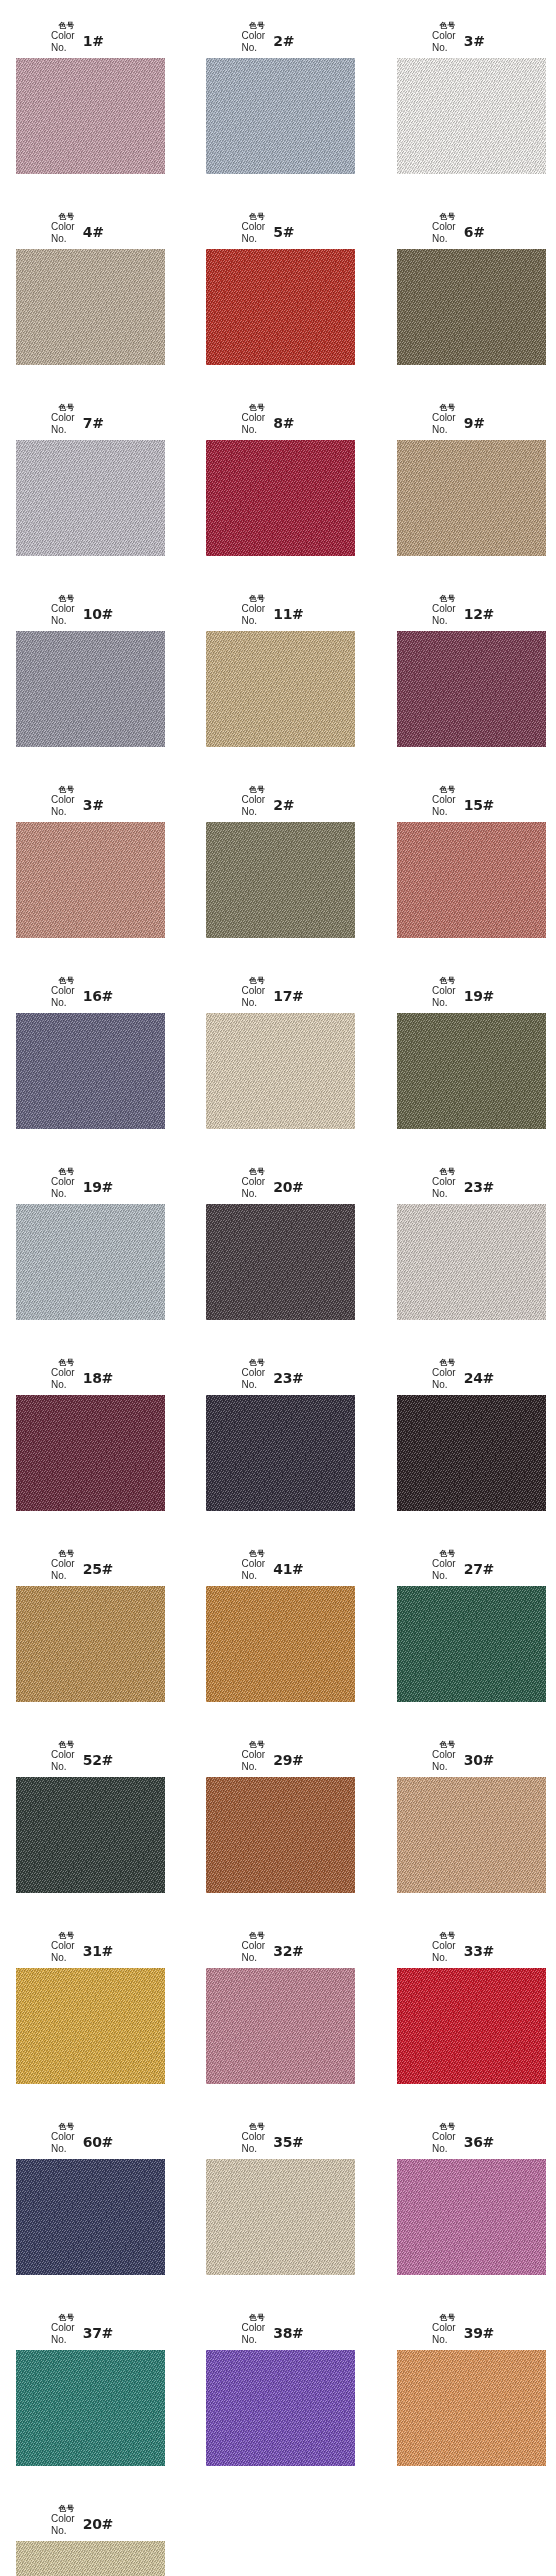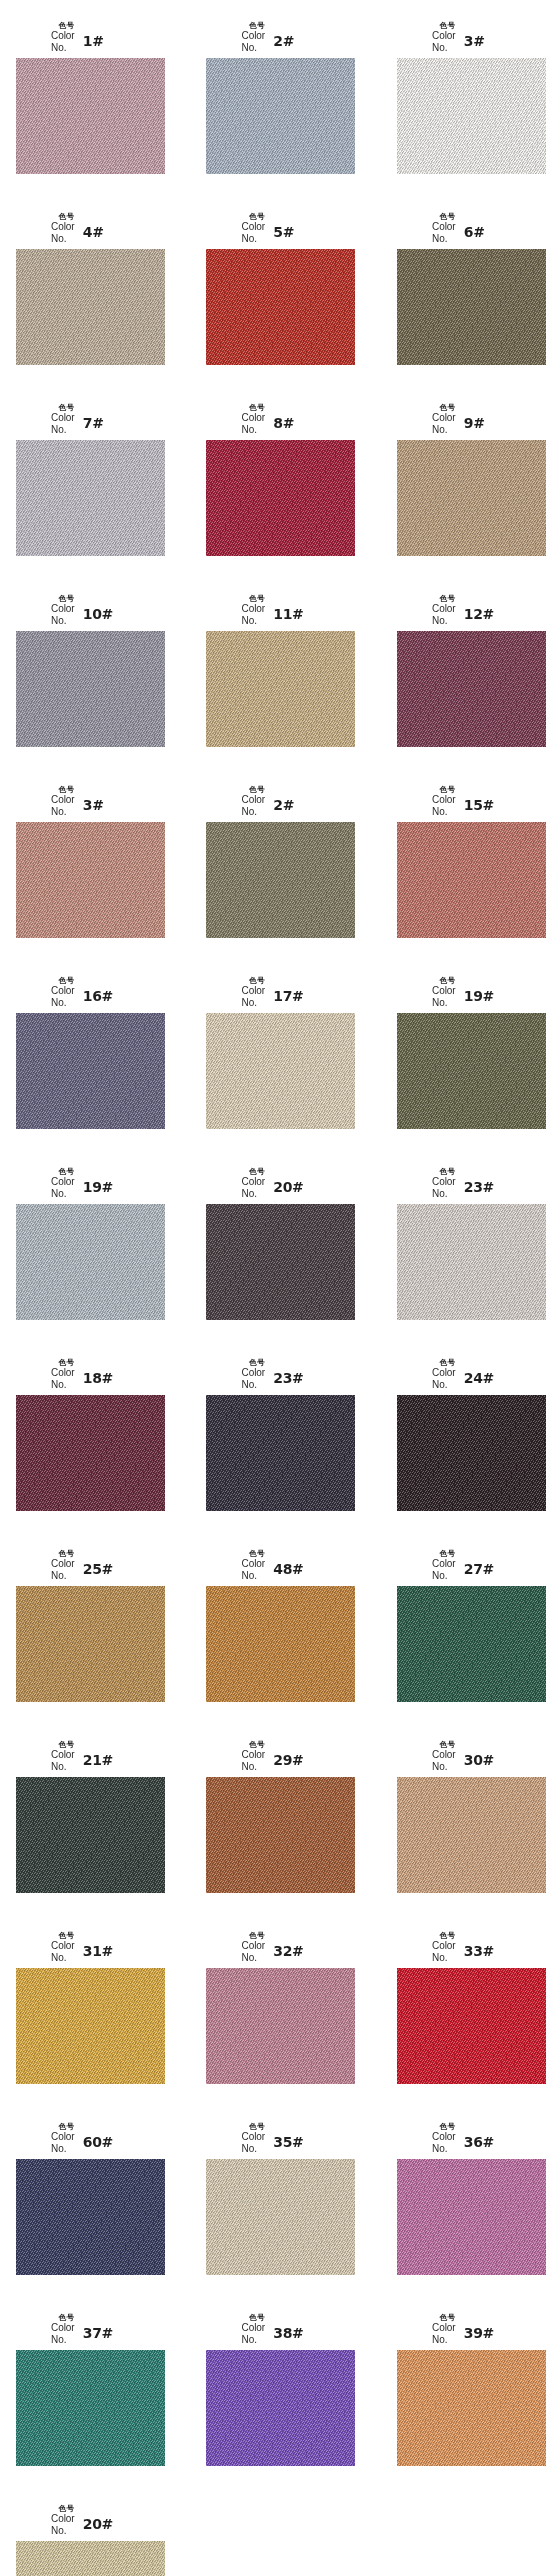--- a/index.html
+++ b/index.html
@@ -376,41 +376,41 @@
           <span class="swatch-number">25#</span>
         </div>
         <div class="swatch-patch" style="background-color: rgb(192, 148, 86);"></div>
       </div>
       <div class="swatch-cell">
         <div class="swatch-label">
           <div class="label-stack">
             <span class="label-cn">色号</span>
             <span class="label-en">Color No.</span>
           </div>
-          <span class="swatch-number">48#</span>
+          <span class="swatch-number">41#</span>
         </div>
         <div class="swatch-patch" style="background-color: rgb(200, 136, 63);"></div>
       </div>
       <div class="swatch-cell">
         <div class="swatch-label">
           <div class="label-stack">
             <span class="label-cn">色号</span>
             <span class="label-en">Color No.</span>
           </div>
           <span class="swatch-number">27#</span>
         </div>
         <div class="swatch-patch" style="background-color: rgb(45, 95, 76);"></div>
       </div>
       <div class="swatch-cell">
         <div class="swatch-label">
           <div class="label-stack">
             <span class="label-cn">色号</span>
             <span class="label-en">Color No.</span>
           </div>
-          <span class="swatch-number">21#</span>
+          <span class="swatch-number">52#</span>
         </div>
         <div class="swatch-patch" style="background-color: rgb(54, 65, 61);"></div>
       </div>
       <div class="swatch-cell">
         <div class="swatch-label">
           <div class="label-stack">
             <span class="label-cn">色号</span>
             <span class="label-en">Color No.</span>
           </div>
           <span class="swatch-number">29#</span>

